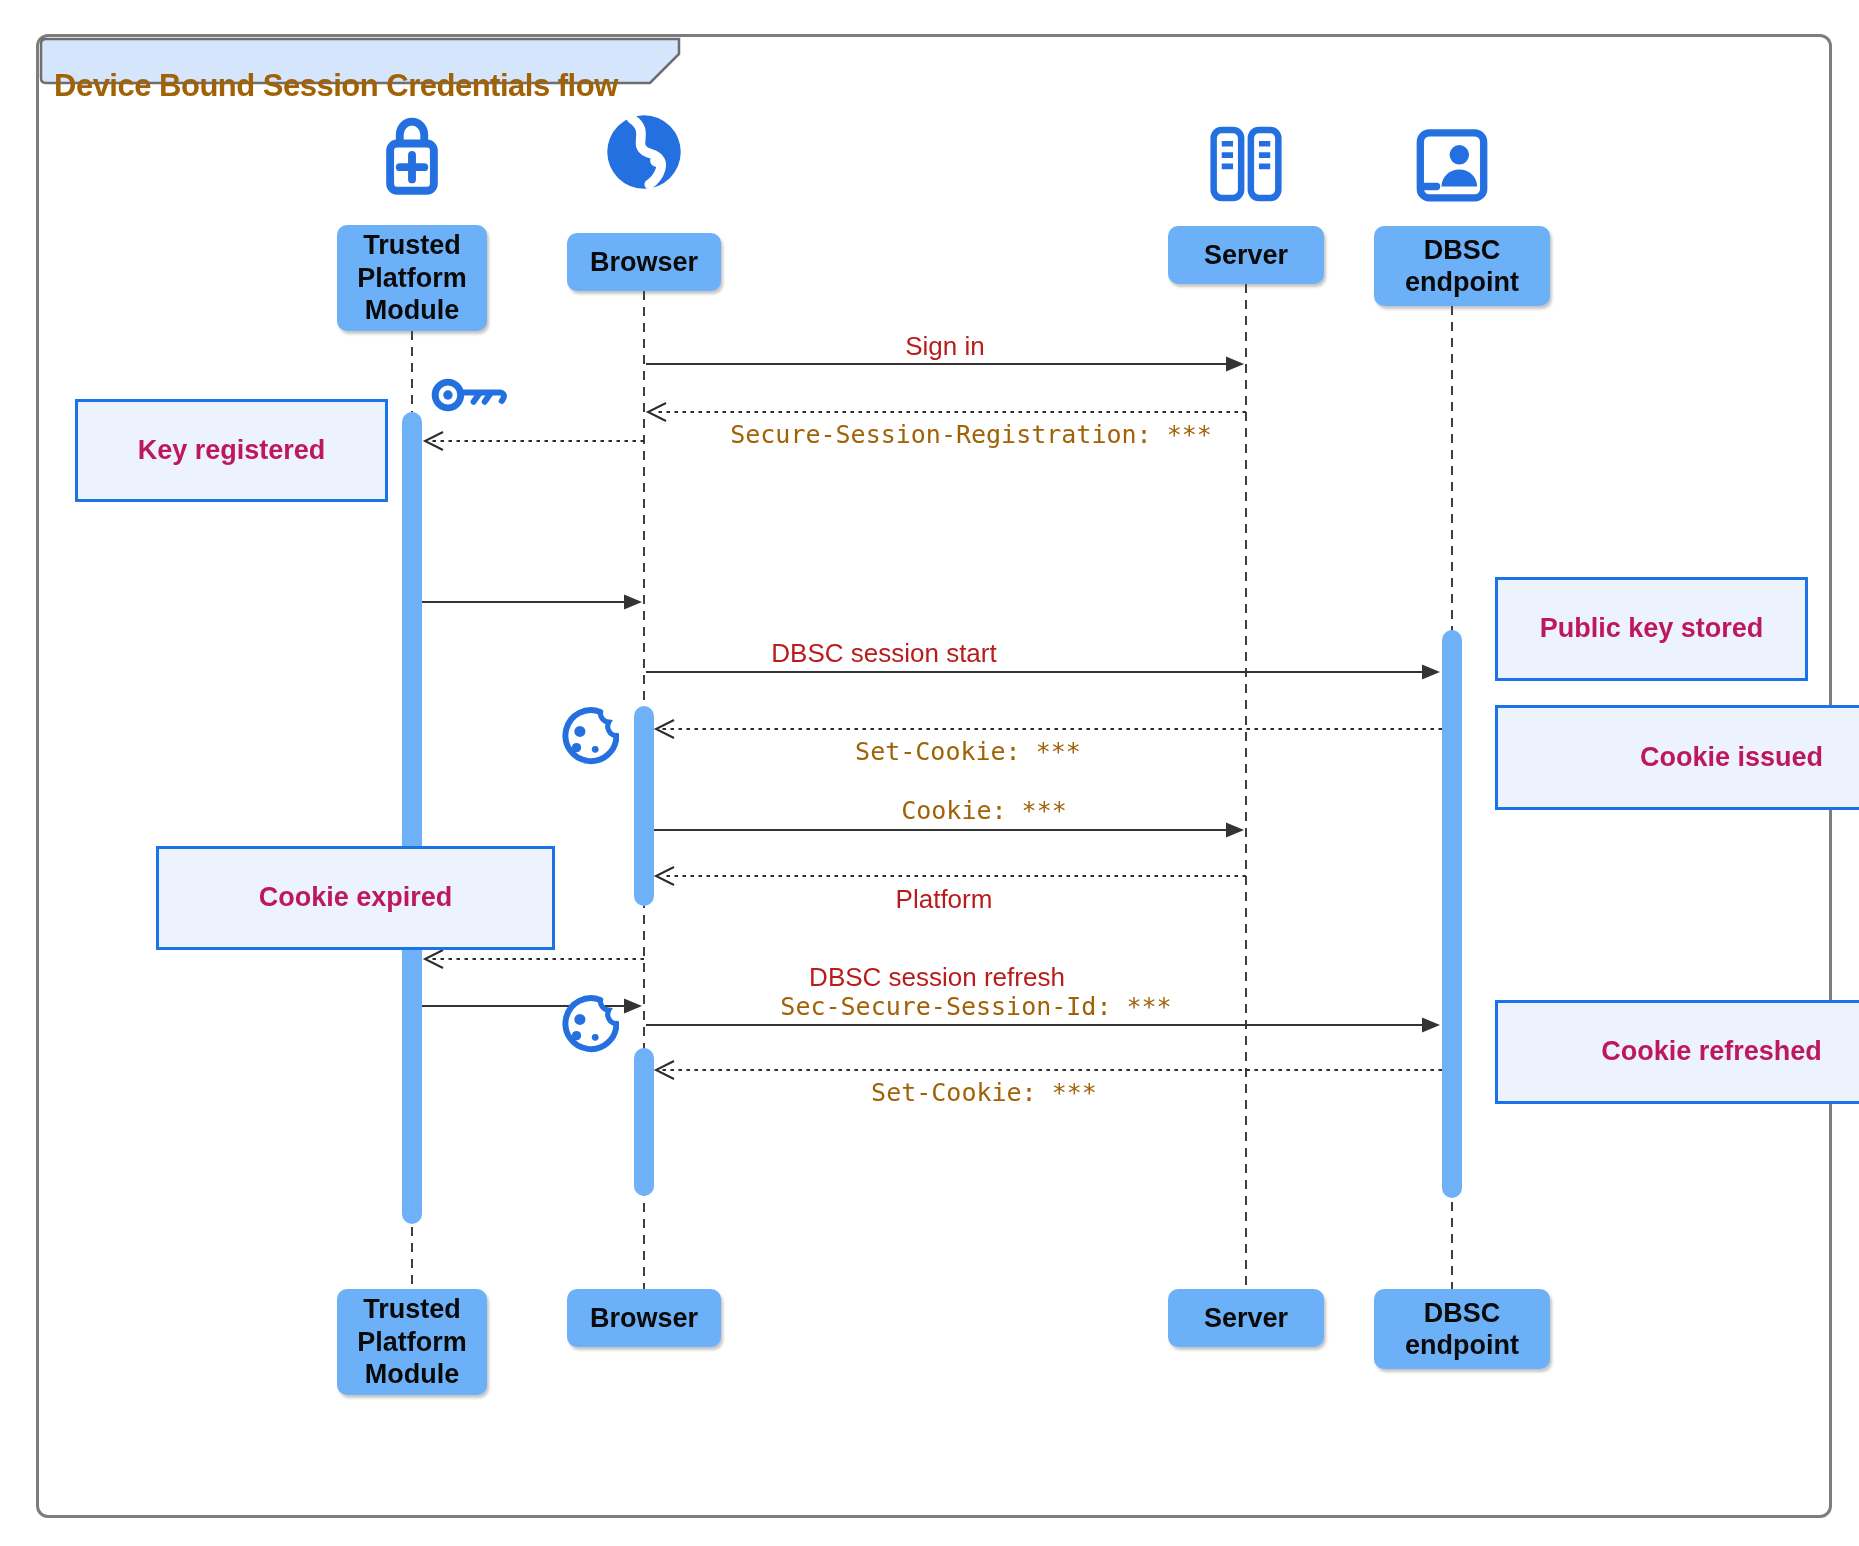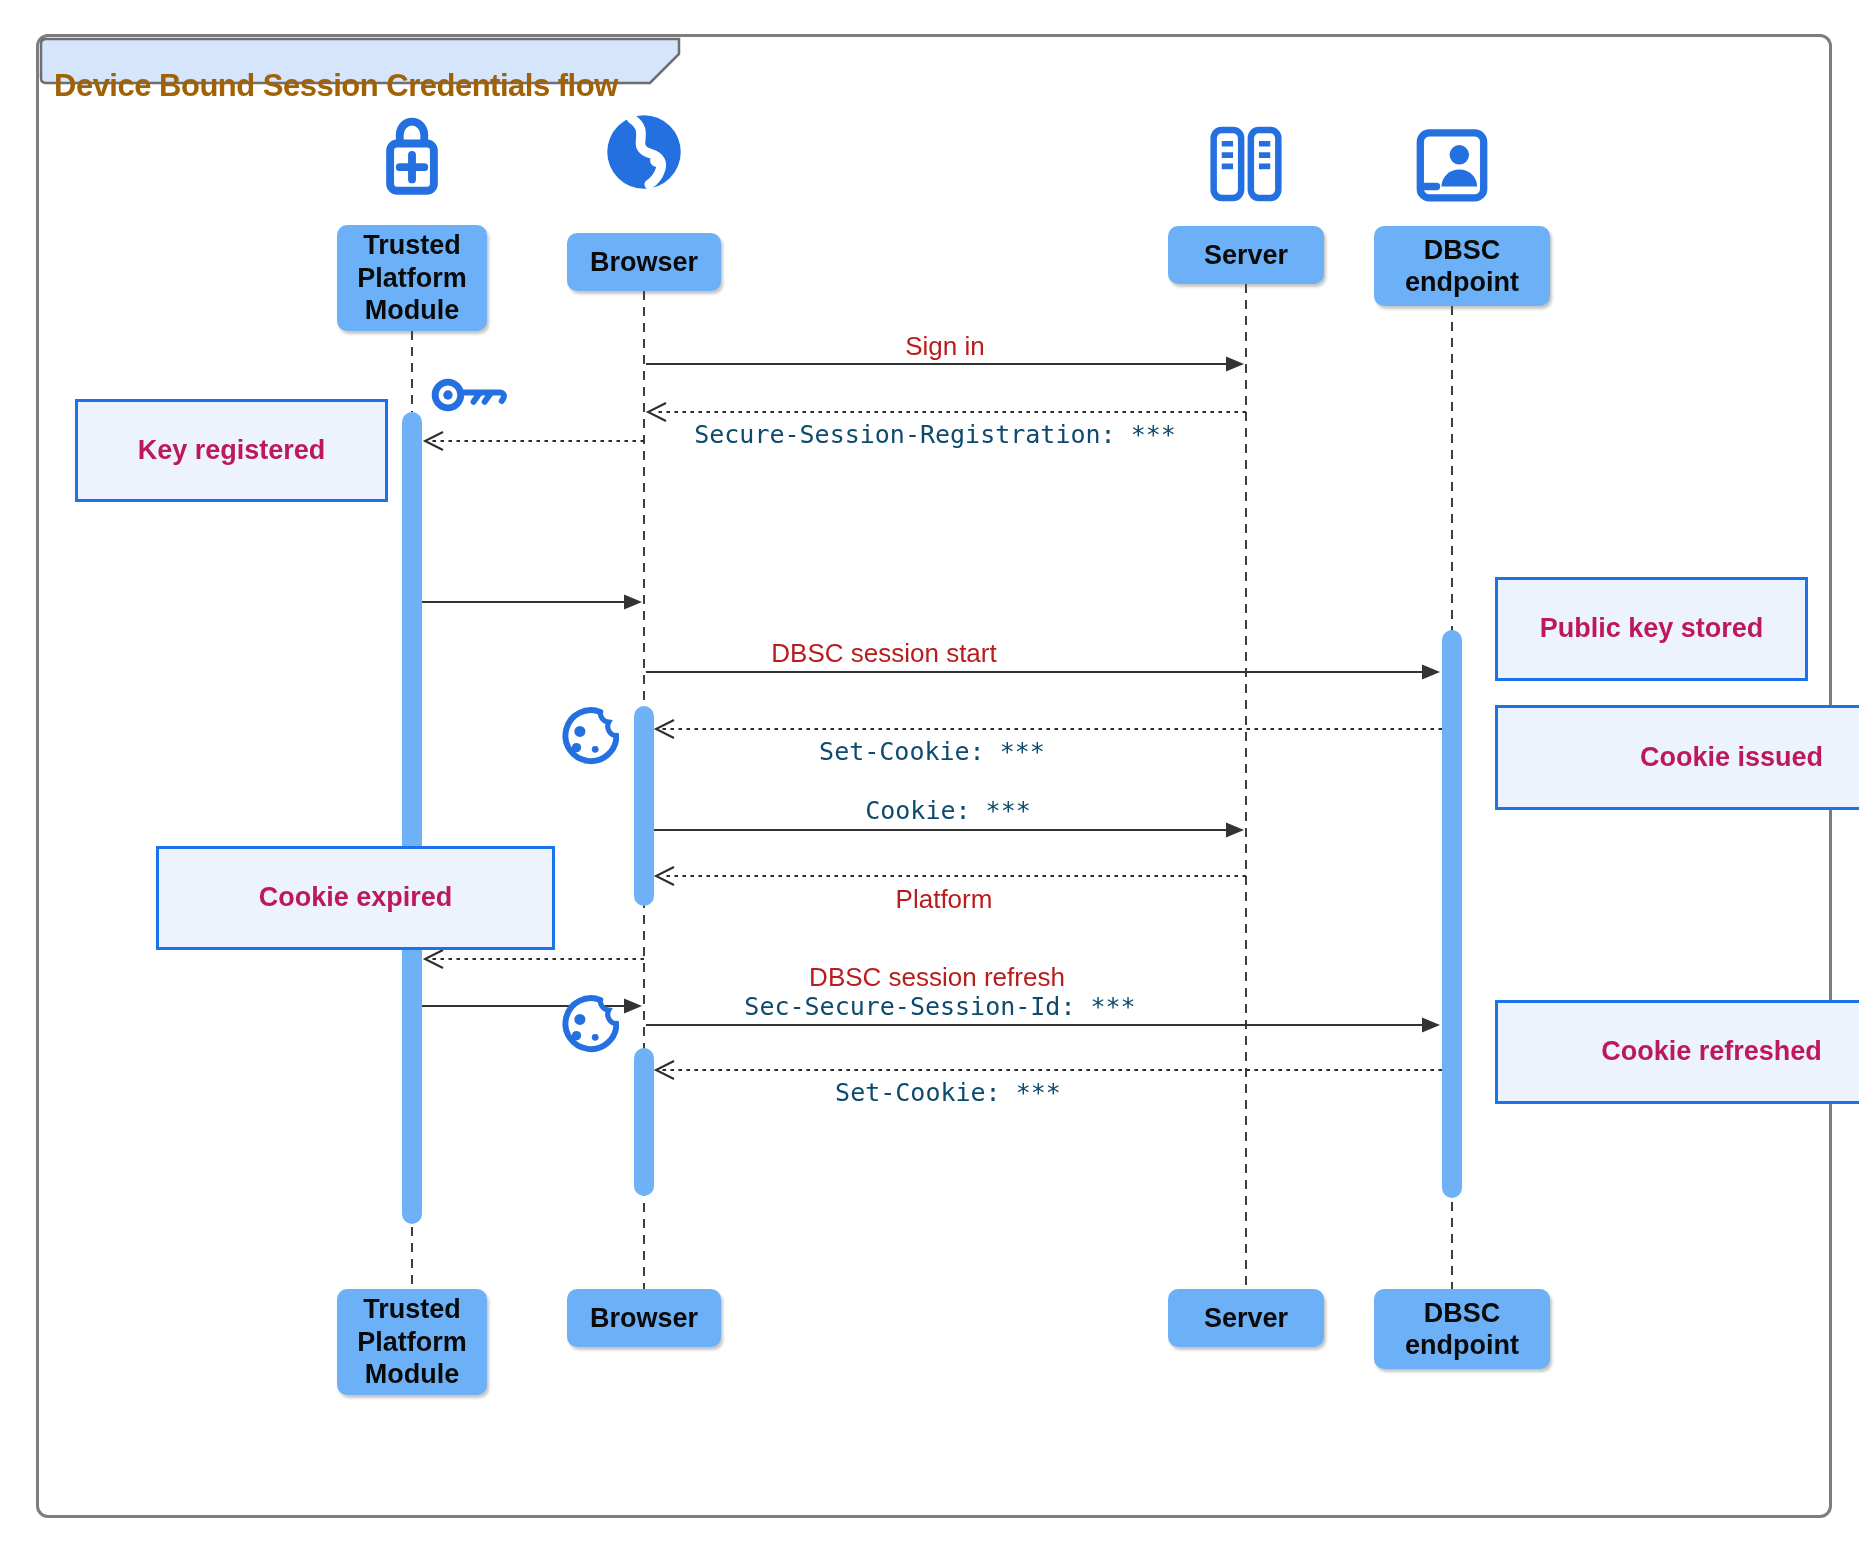--- a/index.html
+++ b/index.html
@@ -14,21 +14,21 @@
   .pbox{position:absolute;background:#6cb1f8;border-radius:10px;display:flex;align-items:center;
         justify-content:center;text-align:center;font-weight:bold;font-size:27px;color:#0a0a0a;
         line-height:1.2;box-shadow:2px 3px 3px rgba(90,90,90,.35);}
   .note{position:absolute;background:#edf3fc;border:3px solid #1a73e8;display:flex;align-items:center;
         justify-content:center;text-align:center;font-weight:bold;font-size:27px;color:#be185d;
         line-height:1.4;}
   .act{position:absolute;width:20px;background:#6fb1f7;border-radius:10px;}
   .mlabel{position:absolute;transform:translateX(-50%);white-space:nowrap;font-size:26px;
           color:#b91c1c;}
   .mono{position:absolute;transform:translateX(-50%);white-space:nowrap;
-        font-family:"DejaVu Sans Mono",monospace;font-size:25px;color:#0c4a6e;}
+        font-family:"DejaVu Sans Mono",monospace;font-size:25px;color:#a16207;margin-left:36px;}
   .icon{position:absolute;}
   .icon svg{display:block;width:100%;height:100%;}
 </style>
 </head>
 <body>
 
 <div class="stage">
 
   <div class="frame"></div>
 

